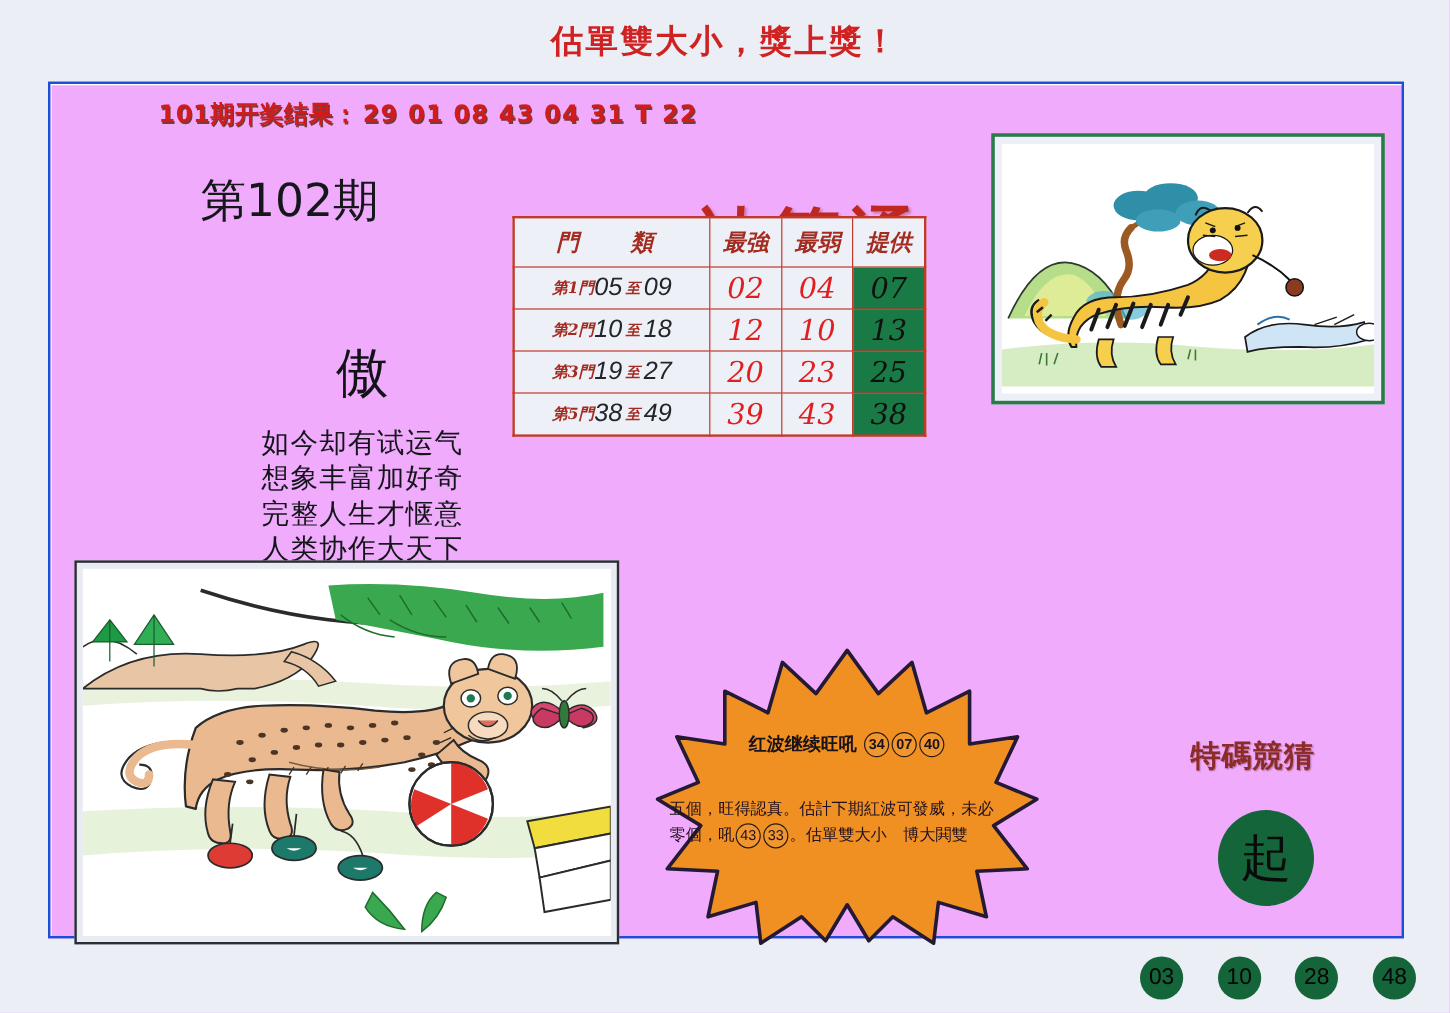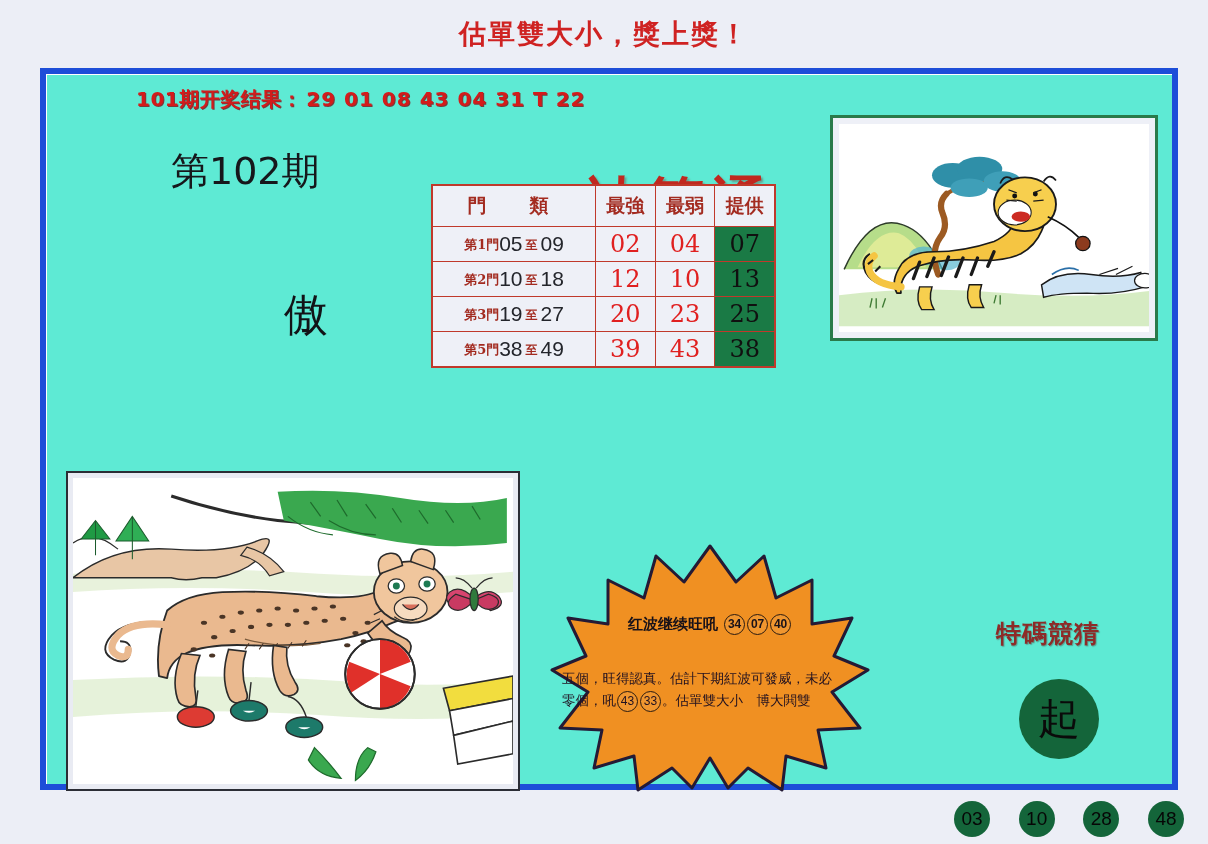--- a/index.html
+++ b/index.html
@@ -28,22 +28,22 @@
     letter-spacing: 2px;
     font-family: "DejaVu Sans", "Liberation Sans", sans-serif;
   }
 
   
   .frame {
     position: absolute;
     left: 40px; top: 68px;
     width: 1126px;
     height: 710px;
-    border: 6px solid #1d4ed8;
-    background: #5eead4;
+    border: 2px solid #1d4ed8;
+    background: #f0abfc;
     box-shadow: 1px 1px 0 #ffffff inset;
   }
 
   
   .draw-result {
     position: absolute;
     left: 90px; top: 12px;
     font-size: 20px;
     font-weight: bold;
     color: #d41b1b;
@@ -111,20 +111,21 @@
     width: 345px;
     background: #eef0f7;
     border: 2px solid #c0392b;
   }
   table.gate td, table.gate th {
     border: 1.5px solid #c0392b;
     text-align: center;
     padding: 0;
     height: 34px;
     font-family: "DejaVu Serif", "Liberation Serif", serif;
+    font-style: italic;
   }
   table.gate thead th {
     font-size: 19px;
     color: #a32b20;
     font-weight: bold;
     height: 40px;
   }
   th.c-gate { width: 165px; letter-spacing: 12px; padding-left: 10px;}
   th.c-str, th.c-wek, th.c-off { width: 60px; }
   td.gate-cell {
@@ -281,20 +282,26 @@
 
   <div class="draw-result">
     <span>101期开奖结果：</span><span class="nums">29 01 08 43 04 31 T 22</span>
   </div>
 
   <div class="issue-no">第102期</div>
 
   <div class="brand">神算通</div>
 
   <div class="poem-head">傲</div>
+  <div class="poem-body">
+    <div>如今却有试运气</div>
+    <div>想象丰富加好奇</div>
+    <div>完整人生才惬意</div>
+    <div>人类协作大天下</div>
+  </div>
 
   <div class="tbl-wrap">
     <table class="gate">
       <thead>
         <tr>
           <th class="c-gate">門　類</th>
           <th class="c-str">最強</th>
           <th class="c-wek">最弱</th>
           <th class="c-off">提供</th>
         </tr>

